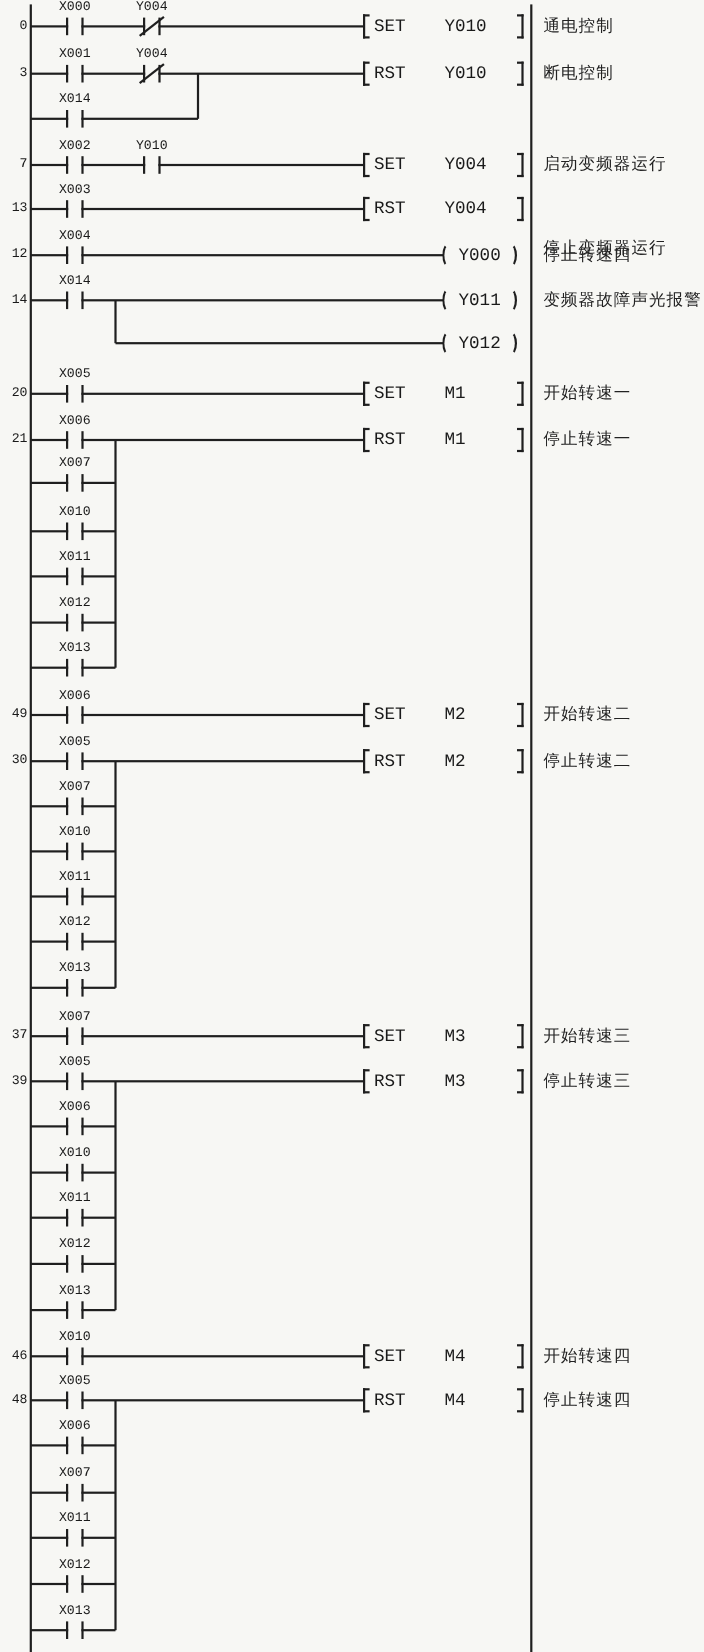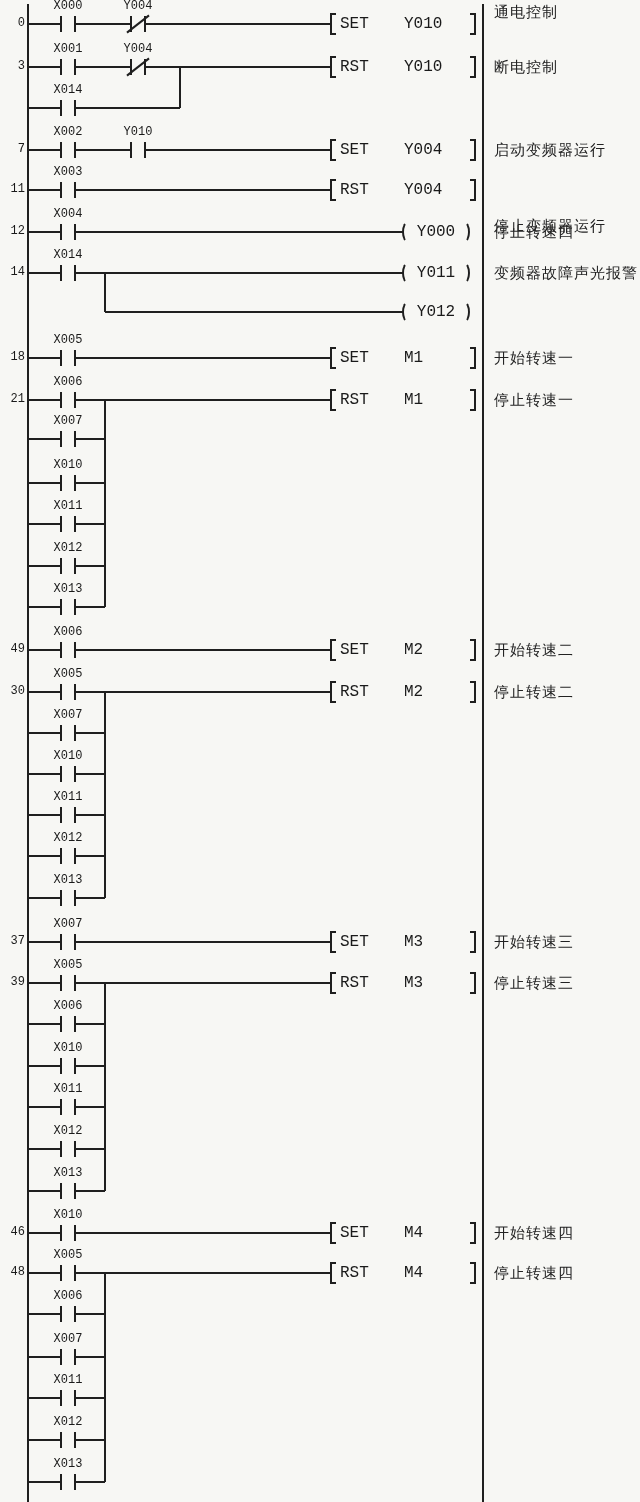--- a/index.html
+++ b/index.html
@@ -46,21 +46,21 @@
       <div class="bar" style="left: 18px; top: 4px; width: 2px; height: 16px;"></div>
       <div class="slash" style="left: -2px; top: 11px; width: 28px; height: 2px;"></div>
     </div>
     <div class="lbl" style="left: 110px; top: 0px; width: 56px;">Y004</div>
     <div style="left: 328px; top: 12px; width: 150px; height: 24px;">
       <div class="brL" style="left: 2px; top: 1px; width: 6px; height: 22px;"></div>
       <div class="txt" style="left: 12px; top: 5px;">SET</div>
       <div class="txt" style="left: 76px; top: 5px;">Y010</div>
       <div class="brR" style="left: 142px; top: 1px; width: 6px; height: 22px;"></div>
     </div>
-    <div class="comment" style="left: 494px; top: 2px;">通电控制</div>
+    <div class="comment" style="left: 494px; top: 14px;">通电控制</div>
     <div class="step" style="left: 0px; top: 59px; width: 25px;">3</div>
     <div class="wire" style="left: 28px; top: 66px; width: 303px; height: 2px;"></div>
     <div style="left: 56px; top: 55px; width: 24px; height: 24px;">
       <div class="gap" style="left: 6px; top: 4px; width: 12px; height: 16px;"></div>
       <div class="bar" style="left: 4px; top: 4px; width: 2px; height: 16px;"></div>
       <div class="bar" style="left: 18px; top: 4px; width: 2px; height: 16px;"></div>
     </div>
     <div class="lbl" style="left: 40px; top: 43px; width: 56px;">X001</div>
     <div style="left: 126px; top: 55px; width: 24px; height: 24px;">
       <div class="gap" style="left: 6px; top: 4px; width: 12px; height: 16px;"></div>
@@ -98,21 +98,21 @@
       <div class="bar" style="left: 18px; top: 4px; width: 2px; height: 16px;"></div>
     </div>
     <div class="lbl" style="left: 110px; top: 126px; width: 56px;">Y010</div>
     <div style="left: 328px; top: 138px; width: 150px; height: 24px;">
       <div class="brL" style="left: 2px; top: 1px; width: 6px; height: 22px;"></div>
       <div class="txt" style="left: 12px; top: 5px;">SET</div>
       <div class="txt" style="left: 76px; top: 5px;">Y004</div>
       <div class="brR" style="left: 142px; top: 1px; width: 6px; height: 22px;"></div>
     </div>
     <div class="comment" style="left: 494px; top: 140px;">启动变频器运行</div>
-    <div class="step" style="left: 0px; top: 182px; width: 25px;">11</div>
+    <div class="step" style="left: 0px; top: 182px; width: 25px;">13</div>
     <div class="wire" style="left: 28px; top: 189px; width: 303px; height: 2px;"></div>
     <div style="left: 56px; top: 178px; width: 24px; height: 24px;">
       <div class="gap" style="left: 6px; top: 4px; width: 12px; height: 16px;"></div>
       <div class="bar" style="left: 4px; top: 4px; width: 2px; height: 16px;"></div>
       <div class="bar" style="left: 18px; top: 4px; width: 2px; height: 16px;"></div>
     </div>
     <div class="lbl" style="left: 40px; top: 166px; width: 56px;">X003</div>
     <div style="left: 328px; top: 178px; width: 150px; height: 24px;">
       <div class="brL" style="left: 2px; top: 1px; width: 6px; height: 22px;"></div>
       <div class="txt" style="left: 12px; top: 5px;">RST</div>
@@ -148,21 +148,21 @@
       <div class="parR" style="left: 58px; top: 1px; width: 12px; height: 22px;"></div>
     </div>
     <div class="comment" style="left: 494px; top: 263px;">变频器故障声光报警</div>
     <div class="wire" style="left: 104px; top: 273px; width: 2px; height: 39px;"></div>
     <div class="wire" style="left: 105px; top: 311px; width: 298px; height: 2px;"></div>
     <div style="left: 400px; top: 300px; width: 72px; height: 24px;">
       <div class="parL" style="left: 2px; top: 1px; width: 12px; height: 22px;"></div>
       <div class="txt" style="left: 14px; top: 5px; width: 44px; text-align: center;">Y012</div>
       <div class="parR" style="left: 58px; top: 1px; width: 12px; height: 22px;"></div>
     </div>
-    <div class="step" style="left: 0px; top: 350px; width: 25px;">18</div>
+    <div class="step" style="left: 0px; top: 350px; width: 25px;">20</div>
     <div class="wire" style="left: 28px; top: 357px; width: 303px; height: 2px;"></div>
     <div style="left: 56px; top: 346px; width: 24px; height: 24px;">
       <div class="gap" style="left: 6px; top: 4px; width: 12px; height: 16px;"></div>
       <div class="bar" style="left: 4px; top: 4px; width: 2px; height: 16px;"></div>
       <div class="bar" style="left: 18px; top: 4px; width: 2px; height: 16px;"></div>
     </div>
     <div class="lbl" style="left: 40px; top: 334px; width: 56px;">X005</div>
     <div style="left: 328px; top: 346px; width: 150px; height: 24px;">
       <div class="brL" style="left: 2px; top: 1px; width: 6px; height: 22px;"></div>
       <div class="txt" style="left: 12px; top: 5px;">SET</div>

